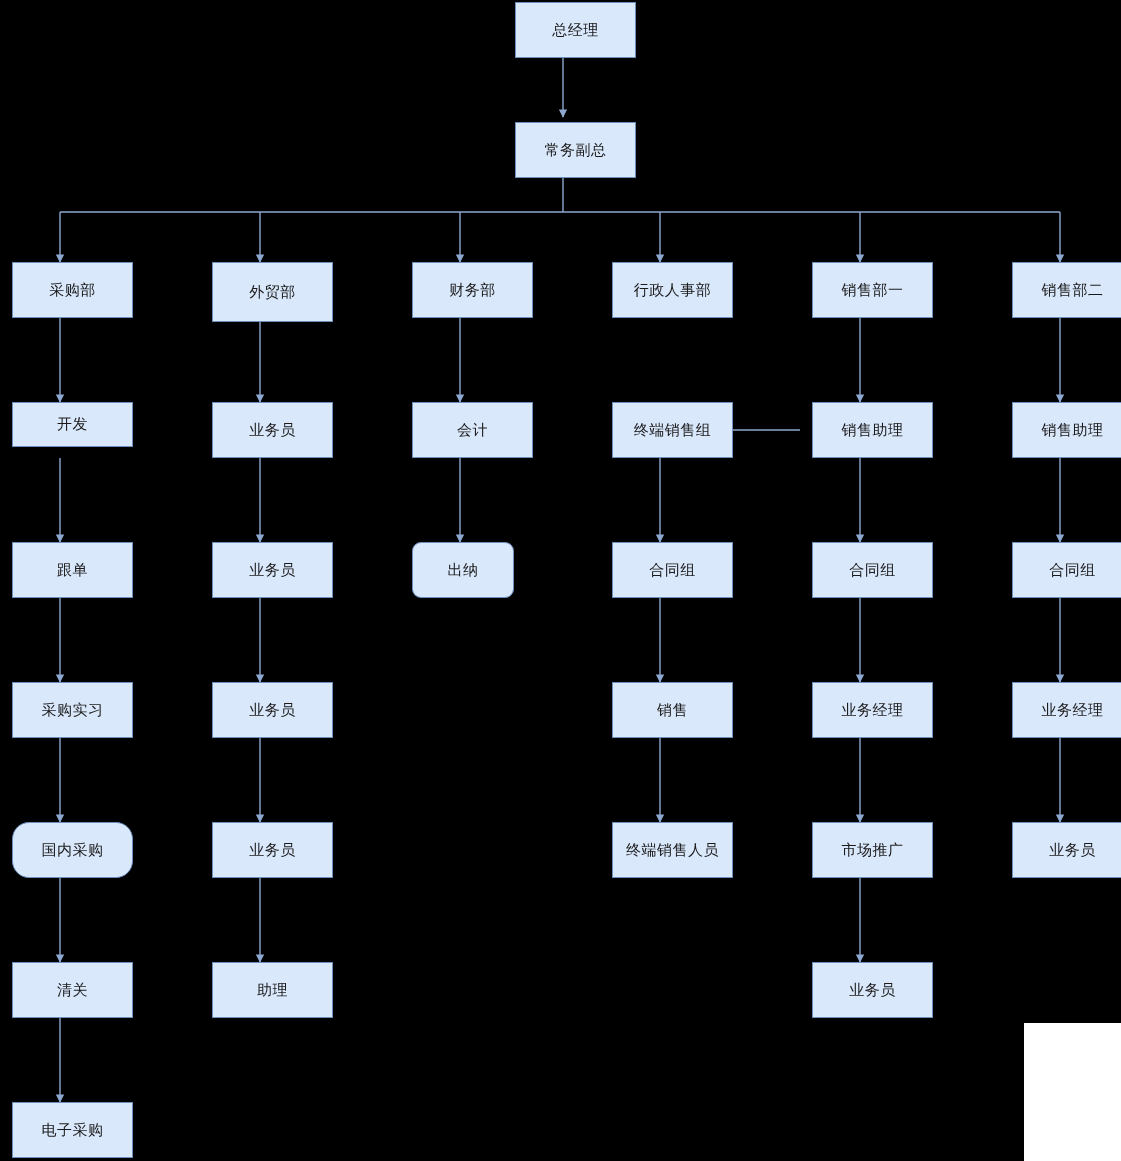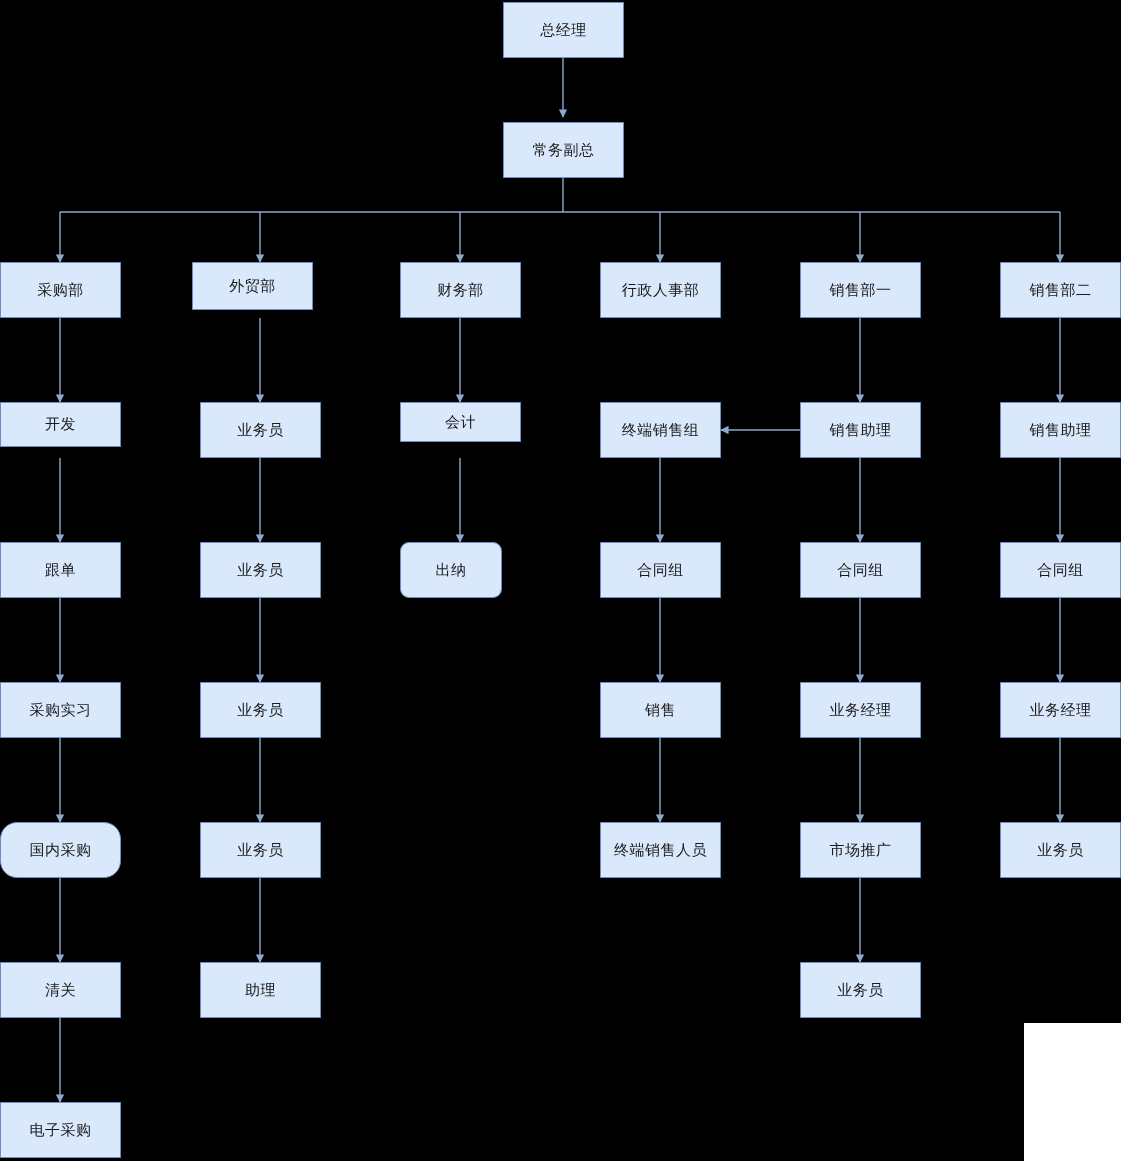--- a/index.html
+++ b/index.html
@@ -32,20 +32,21 @@
     box-sizing: border-box;
     background: #dae8fc;
     border: 1px solid #6c8ebf;
     color: #1a1a1a;
     font-size: 15px;
     display: flex;
     align-items: center;
     justify-content: center;
     letter-spacing: 0.5px;
     white-space: nowrap;
+    margin-left: 12px;
   }
 </style>
 </head>
 <body>
 
 <div id="canvas">
 
   <div class="white-patch" style="left:1024px; top:1023px; width:97px; height:138px;"></div>
 
   <svg class="connectors" viewBox="0 0 1121 1161" xmlns="http://www.w3.org/2000/svg">
@@ -101,29 +102,29 @@
       <path d="M 1060 458 L 1060 542" marker-end="url(#arrow)"></path>
       <path d="M 1060 598 L 1060 682" marker-end="url(#arrow)"></path>
       <path d="M 1060 738 L 1060 822" marker-end="url(#arrow)"></path>
     </g>
   </svg>
 
   <div class="node" style="left:503px; top:2px; width:121px; height:56px;">总经理</div>
   <div class="node" style="left:503px; top:122px; width:121px; height:56px;">常务副总</div>
 
   <div class="node" style="left:0px; top:262px; width:121px; height:56px;">采购部</div>
-  <div class="node" style="left:192px; top:262px; width:121px; height:48px;">外贸部</div>
+  <div class="node" style="left:200px; top:262px; width:121px; height:60px;">外贸部</div>
   <div class="node" style="left:400px; top:262px; width:121px; height:56px;">财务部</div>
   <div class="node" style="left:600px; top:262px; width:121px; height:56px;text-align:center;">行政人事部</div>
   <div class="node" style="left:800px; top:262px; width:121px; height:56px;">销售部一</div>
   <div class="node" style="left:1000px; top:262px; width:121px; height:56px;">销售部二</div>
 
   <div class="node" style="left:0px; top:402px; width:121px; height:45px;">开发</div>
   <div class="node" style="left:200px; top:402px; width:121px; height:56px;">业务员</div>
-  <div class="node" style="left:400px; top:402px; width:121px; height:40px;">会计</div>
+  <div class="node" style="left:400px; top:402px; width:121px; height:56px;">会计</div>
   <div class="node" style="left:600px; top:402px; width:121px; height:56px;">终端销售组</div>
   <div class="node" style="left:800px; top:402px; width:121px; height:56px;">销售助理</div>
   <div class="node" style="left:1000px; top:402px; width:121px; height:56px;">销售助理</div>
 
   <div class="node" style="left:0px; top:542px; width:121px; height:56px;">跟单</div>
   <div class="node" style="left:200px; top:542px; width:121px; height:56px;">业务员</div>
   <div class="node" style="left:400px; top:542px; width:102px; height:56px;border-radius:9px;">出纳</div>
   <div class="node" style="left:600px; top:542px; width:121px; height:56px;">合同组</div>
   <div class="node" style="left:800px; top:542px; width:121px; height:56px;">合同组</div>
   <div class="node" style="left:1000px; top:542px; width:121px; height:56px;">合同组</div>

